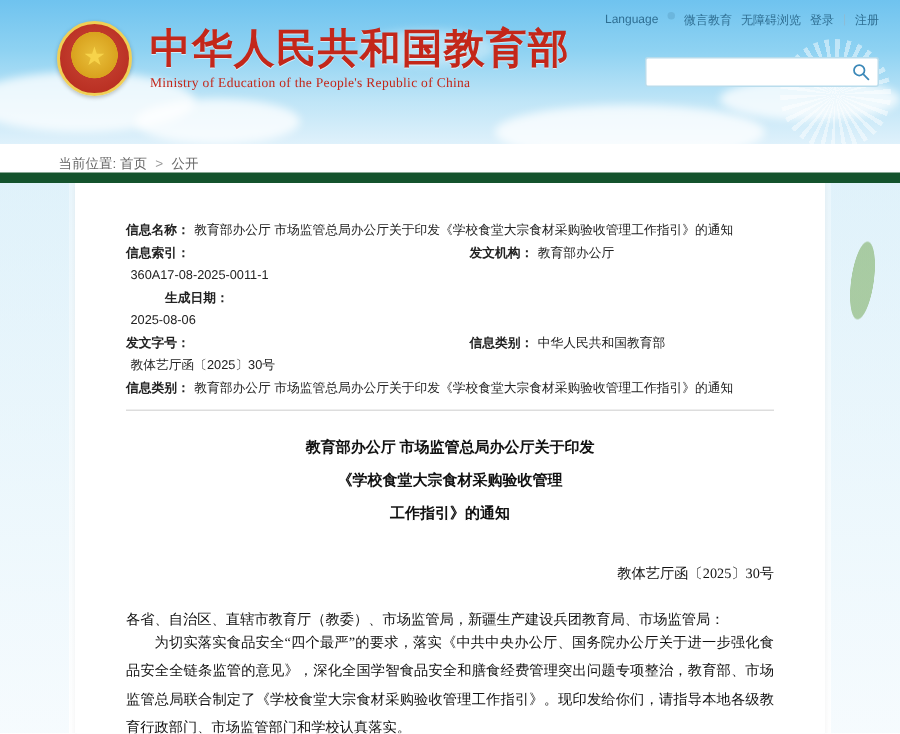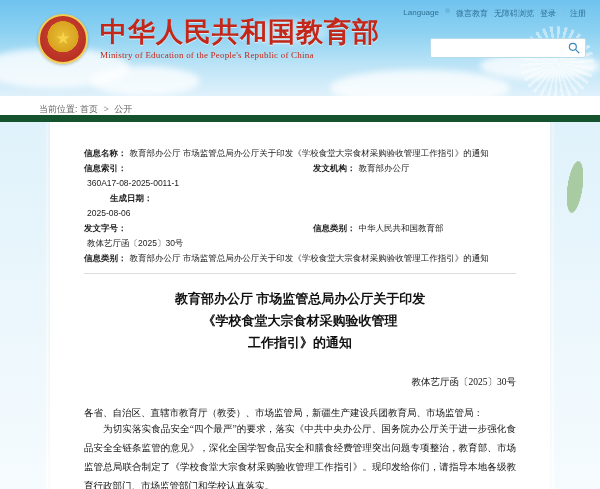--- a/index.html
+++ b/index.html
@@ -188,21 +188,21 @@
   .meta-label { font-weight: bold; white-space: nowrap; }
   .meta-value { margin-left: 3px; }
 
   .hr-meta { border: 0; border-top: 1px solid #ddd; margin: 7px 0 14px 0; }
 
   
   .doc-title {
     text-align: center;
     font-family: "Liberation Serif", serif;
     font-weight: bold;
-    font-size: 13px;
+    font-size: 10px;
     color: #111;
     line-height: 22px;
     margin-top: 14px;
   }
 
   .doc-number {
     text-align: right;
     font-size: 9.5px;
     color: #111;
     margin-top: 22px;

